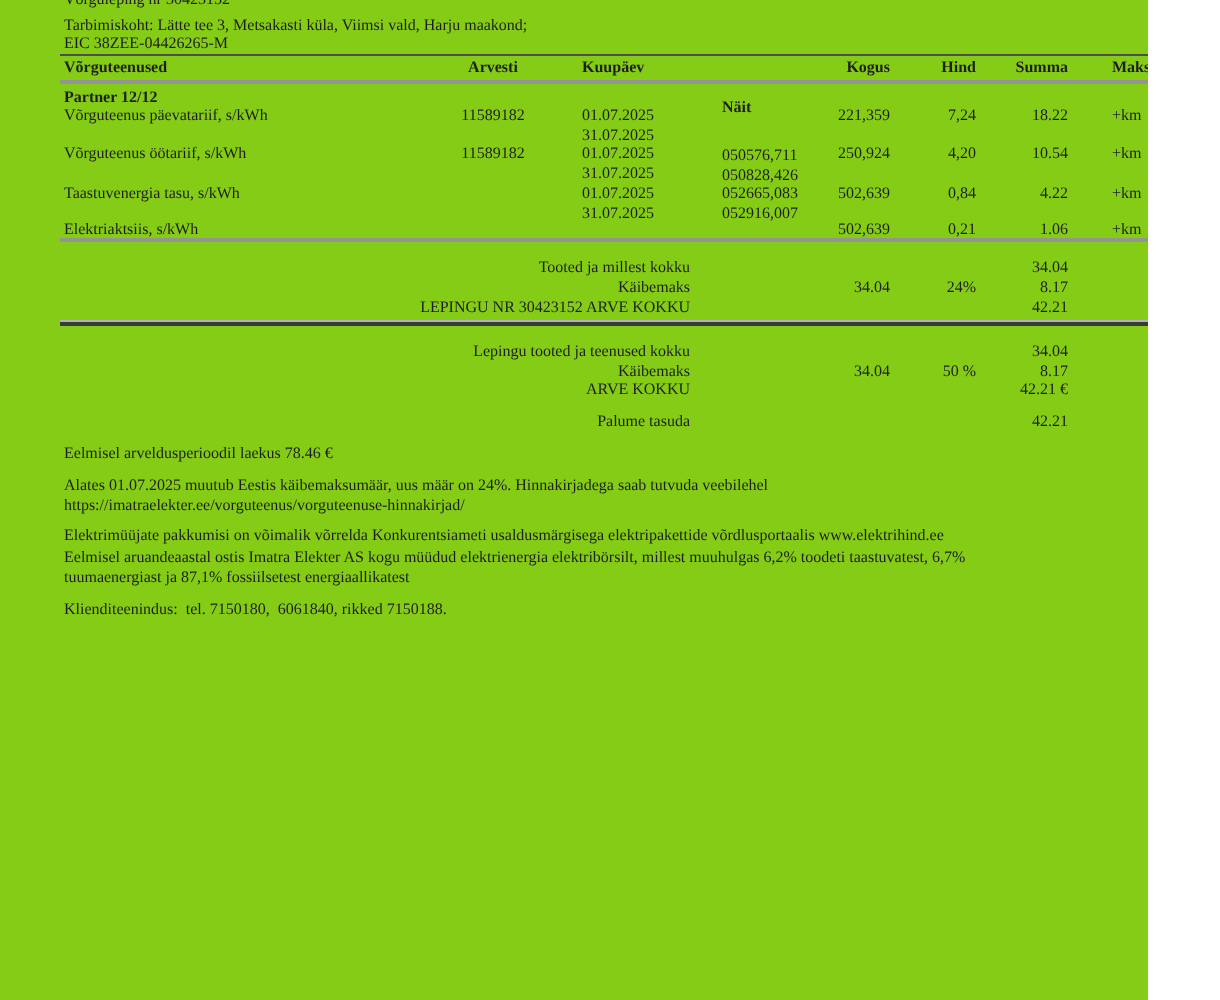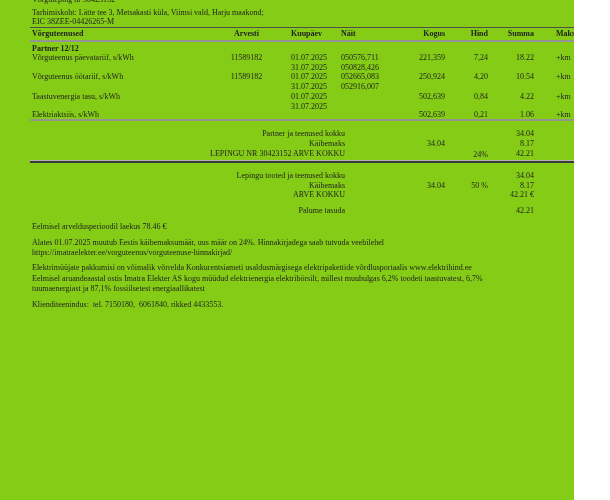--- a/index.html
+++ b/index.html
@@ -16,21 +16,21 @@
     font-size:8px;
     line-height:10px;
     white-space:pre;
     color:#1f1f1f;
   }
   .b{font-weight:bold;}
   
   .c-name{left:32px;}
   .c-meter{left:210px;width:73px;text-align:center;}
   .c-date{left:291px;}
-  .c-read{left:341px;}
+  .c-read{left:361px;margin-top:20px;}
   .c-qty{left:375px;width:70px;text-align:right;}
   .c-price{left:436px;width:52px;text-align:right;}
   .c-sum{left:474px;width:60px;text-align:right;}
   .c-tax{left:556px;width:48px;text-align:left;}
   .c-label{left:100px;width:245px;text-align:right;}
   .euro{margin-right:-11px;}
   
   .rule{position:absolute;left:30px;width:558px;}
   .rule-thin{height:1px;background:#4e4e4e;}
   .rule-gray{height:2px;background:#949494;}
@@ -113,25 +113,25 @@
     <div class="t c-name" style="top:110px">Elektriaktsiis, s/kWh</div>
     <div class="t c-qty" style="top:110px">502,639</div>
     <div class="t c-price" style="top:110px">0,21</div>
     <div class="t c-sum" style="top:110px">1.06</div>
     <div class="t c-tax" style="top:110px">+km</div>
   </div>
 
   <div class="rule rule-gray" style="top:119px"></div>
 
   <div>
-    <div class="t c-label" style="top:129px">Partner ja teenused kokku</div>
+    <div class="t c-label" style="top:129px">Tooted ja millest kokku</div>
     <div class="t c-sum" style="top:129px">34.04</div>
     <div class="t c-label" style="top:139px">Käibemaks</div>
     <div class="t c-qty" style="top:139px">34.04</div>
-    <div class="t c-price" style="top:150px">24%</div>
+    <div class="t c-price" style="top:139px">24%</div>
     <div class="t c-sum" style="top:139px">8.17</div>
     <div class="t c-label" style="top:149px">LEPINGU NR 30423152 ARVE KOKKU</div>
     <div class="t c-sum" style="top:149px">42.21</div>
   </div>
 
   <div class="rule rule-light" style="top:160px"></div>
   <div class="rule rule-dark" style="top:161px"></div>
 
   <div>
     <div class="t c-label" style="top:171px">Lepingu tooted ja teenused kokku</div>
@@ -146,16 +146,16 @@
     <div class="t c-sum" style="top:206px">42.21</div>
   </div>
 
   <div>
     <div class="t" style="left:32px;top:222px">Eelmisel arveldusperioodil laekus 78.46 €</div>
     <div class="t" style="left:32px;top:238px">Alates 01.07.2025 muutub Eestis käibemaksumäär, uus määr on 24%. Hinnakirjadega saab tutvuda veebilehel</div>
     <div class="t" style="left:32px;top:248px">https://imatraelekter.ee/vorguteenus/vorguteenuse-hinnakirjad/</div>
     <div class="t" style="left:32px;top:263px">Elektrimüüjate pakkumisi on võimalik võrrelda Konkurentsiameti usaldusmärgisega elektripakettide võrdlusportaalis www.elektrihind.ee</div>
     <div class="t" style="left:32px;top:274px">Eelmisel aruandeaastal ostis Imatra Elekter AS kogu müüdud elektrienergia elektribörsilt, millest muuhulgas 6,2% toodeti taastuvatest, 6,7%</div>
     <div class="t" style="left:32px;top:284px">tuumaenergiast ja 87,1% fossiilsetest energiaallikatest</div>
-    <div class="t" style="left:32px;top:300px">Klienditeenindus:  tel. 7150180,  6061840, rikked 4433553.</div>
+    <div class="t" style="left:32px;top:300px">Klienditeenindus:  tel. 7150180,  6061840, rikked 7150188.</div>
   </div>
 
 </div>
 
 </body></html>

